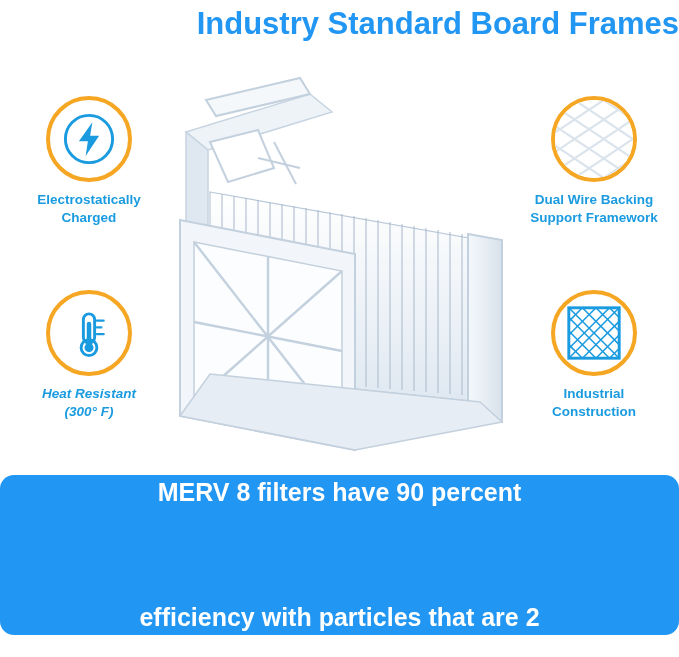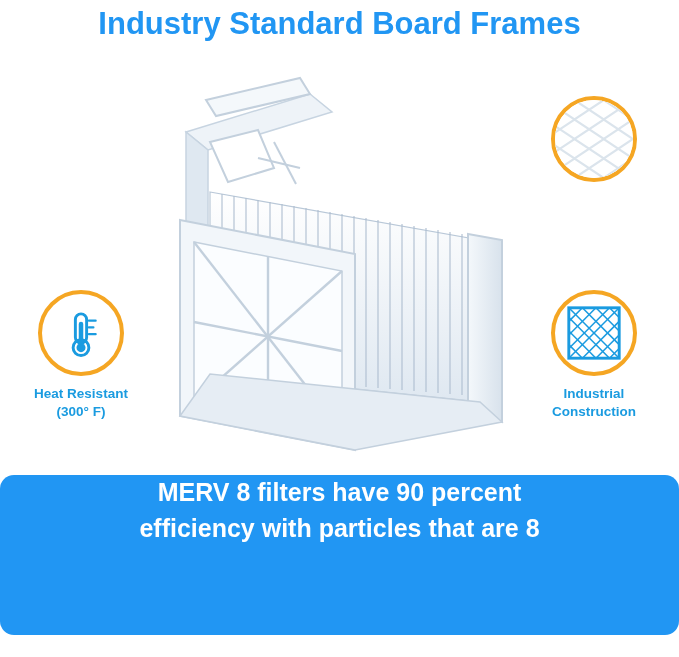--- a/index.html
+++ b/index.html
@@ -16,21 +16,21 @@
     height: 657px;
     background: #ffffff;
   }
 
   
   .title {
     position: absolute;
     top: 6px;
     left: 0;
     width: 679px;
-    text-align: center;
+    text-align: right;
     font-size: 31px;
     font-weight: 700;
     color: #2196f3;
     letter-spacing: 0px;
   }
 
   
   .feature {
     position: absolute;
     width: 150px;
@@ -50,21 +50,21 @@
   }
   .feature-label {
     margin-top: 9px;
     font-size: 13.5px;
     font-weight: 700;
     color: #1a9be0;
     line-height: 1.35;
   }
 
   .f-electro { left: 14px;  top: 96px; }
-  .f-heat    { left: 6px;  top: 290px; }
+  .f-heat    { left: 14px;  top: 290px; font-style: italic; }
   .f-dual    { right: 10px; top: 96px; }
   .f-indus   { right: 10px; top: 290px; text-align: center; }
 
   
   .filter-art {
     position: absolute;
     left: 150px;
     top: 72px;
     width: 370px;
     height: 400px;
@@ -74,21 +74,21 @@
   .banner {
     position: absolute;
     left: 0;
     bottom: 22px;
     width: 679px;
     height: 160px;
     background: #2196f3;
     border-radius: 14px;
     display: flex;
     align-items: center;
-    justify-content: flex-start;
+    justify-content: space-between;
     flex-direction: column;
     padding: 0 36px;
   }
   .banner-line {
     color: #ffffff;
     font-size: 25px;
     font-weight: 700;
     text-align: center;
     line-height: 1.42;
     white-space: nowrap;
@@ -162,20 +162,32 @@
 
       <polygon points="56,28 150,6 160,22 66,44" fill="#f4f8fb" stroke="#c3d0dd" stroke-width="2"></polygon>
       <polygon points="60,70 108,58 124,96 78,110" fill="#ffffff" stroke="#c3d0dd" stroke-width="2"></polygon>
       <g stroke="#c3d0dd" stroke-width="2" fill="none">
         <line x1="108" y1="86" x2="150" y2="96"></line>
         <line x1="124" y1="70" x2="146" y2="112"></line>
       </g>
     </svg>
   </div>
 
+  <div class="feature f-electro">
+    <div class="badge">
+      <svg viewBox="0 0 48 48" width="54" height="54" xmlns="http://www.w3.org/2000/svg">
+        <circle cx="24" cy="24" r="21" fill="none" stroke="#1a9be0" stroke-width="2.6"></circle>
+        <path d="M27 9 L15 26 H23 L21 39 L33 21 H25 Z" fill="#1a9be0"></path>
+      </svg>
+    </div>
+    <div class="feature-label">
+      <span>Electrostatically</span><br>
+      <span>Charged</span>
+    </div>
+  </div>
 
   <div class="feature f-heat">
     <div class="badge">
       <svg viewBox="0 0 48 48" width="54" height="54" xmlns="http://www.w3.org/2000/svg">
         <rect x="19" y="7" width="10" height="26" rx="5" fill="none" stroke="#1a9be0" stroke-width="2.6"></rect>
         <circle cx="24" cy="37" r="7" fill="none" stroke="#1a9be0" stroke-width="2.6"></circle>
         <rect x="22" y="14" width="4" height="22" rx="2" fill="#1a9be0"></rect>
         <circle cx="24" cy="37" r="4" fill="#1a9be0"></circle>
         <g stroke="#1a9be0" stroke-width="2" stroke-linecap="round">
           <line x1="31" y1="13" x2="37" y2="13"></line>
@@ -198,20 +210,24 @@
           <path d="M-10 20 L20 0 L50 20 L80 0"></path>
           <path d="M-10 40 L20 20 L50 40 L80 20"></path>
           <path d="M-10 60 L20 40 L50 60 L80 40"></path>
           <path d="M-10 80 L20 60 L50 80 L80 60"></path>
           <path d="M-10 0 L20 20 L50 0 L80 20"></path>
           <path d="M-10 20 L20 40 L50 20 L80 40"></path>
           <path d="M-10 40 L20 60 L50 40 L80 60"></path>
           <path d="M-10 60 L20 80 L50 60 L80 80"></path>
         </g>
       </svg>
+    </div>
+    <div class="feature-label">
+      <span>Dual Wire Backing</span><br>
+      <span>Support Framework</span>
     </div>
   </div>
 
   <div class="feature f-indus">
     <div class="badge">
       <svg viewBox="0 0 64 64" width="62" height="62" xmlns="http://www.w3.org/2000/svg">
         <rect x="6" y="6" width="52" height="52" fill="none" stroke="#1a9be0" stroke-width="3"></rect>
         <g stroke="#1a9be0" stroke-width="1.6" fill="none">
           <line x1="6" y1="20" x2="20" y2="6"></line>
           <line x1="6" y1="34" x2="34" y2="6"></line>
@@ -231,16 +247,16 @@
       </svg>
     </div>
     <div class="feature-label">
       <span>Industrial</span><br>
       <span>Construction</span>
     </div>
   </div>
 
   <div class="banner">
     <div class="banner-line">MERV 8 filters have 90 percent</div>
-    <div class="banner-line">efficiency with particles that are 8</div>
+    <div class="banner-line">efficiency with particles that are 2</div>
   </div>
 
 </div>
 
 </body></html>

